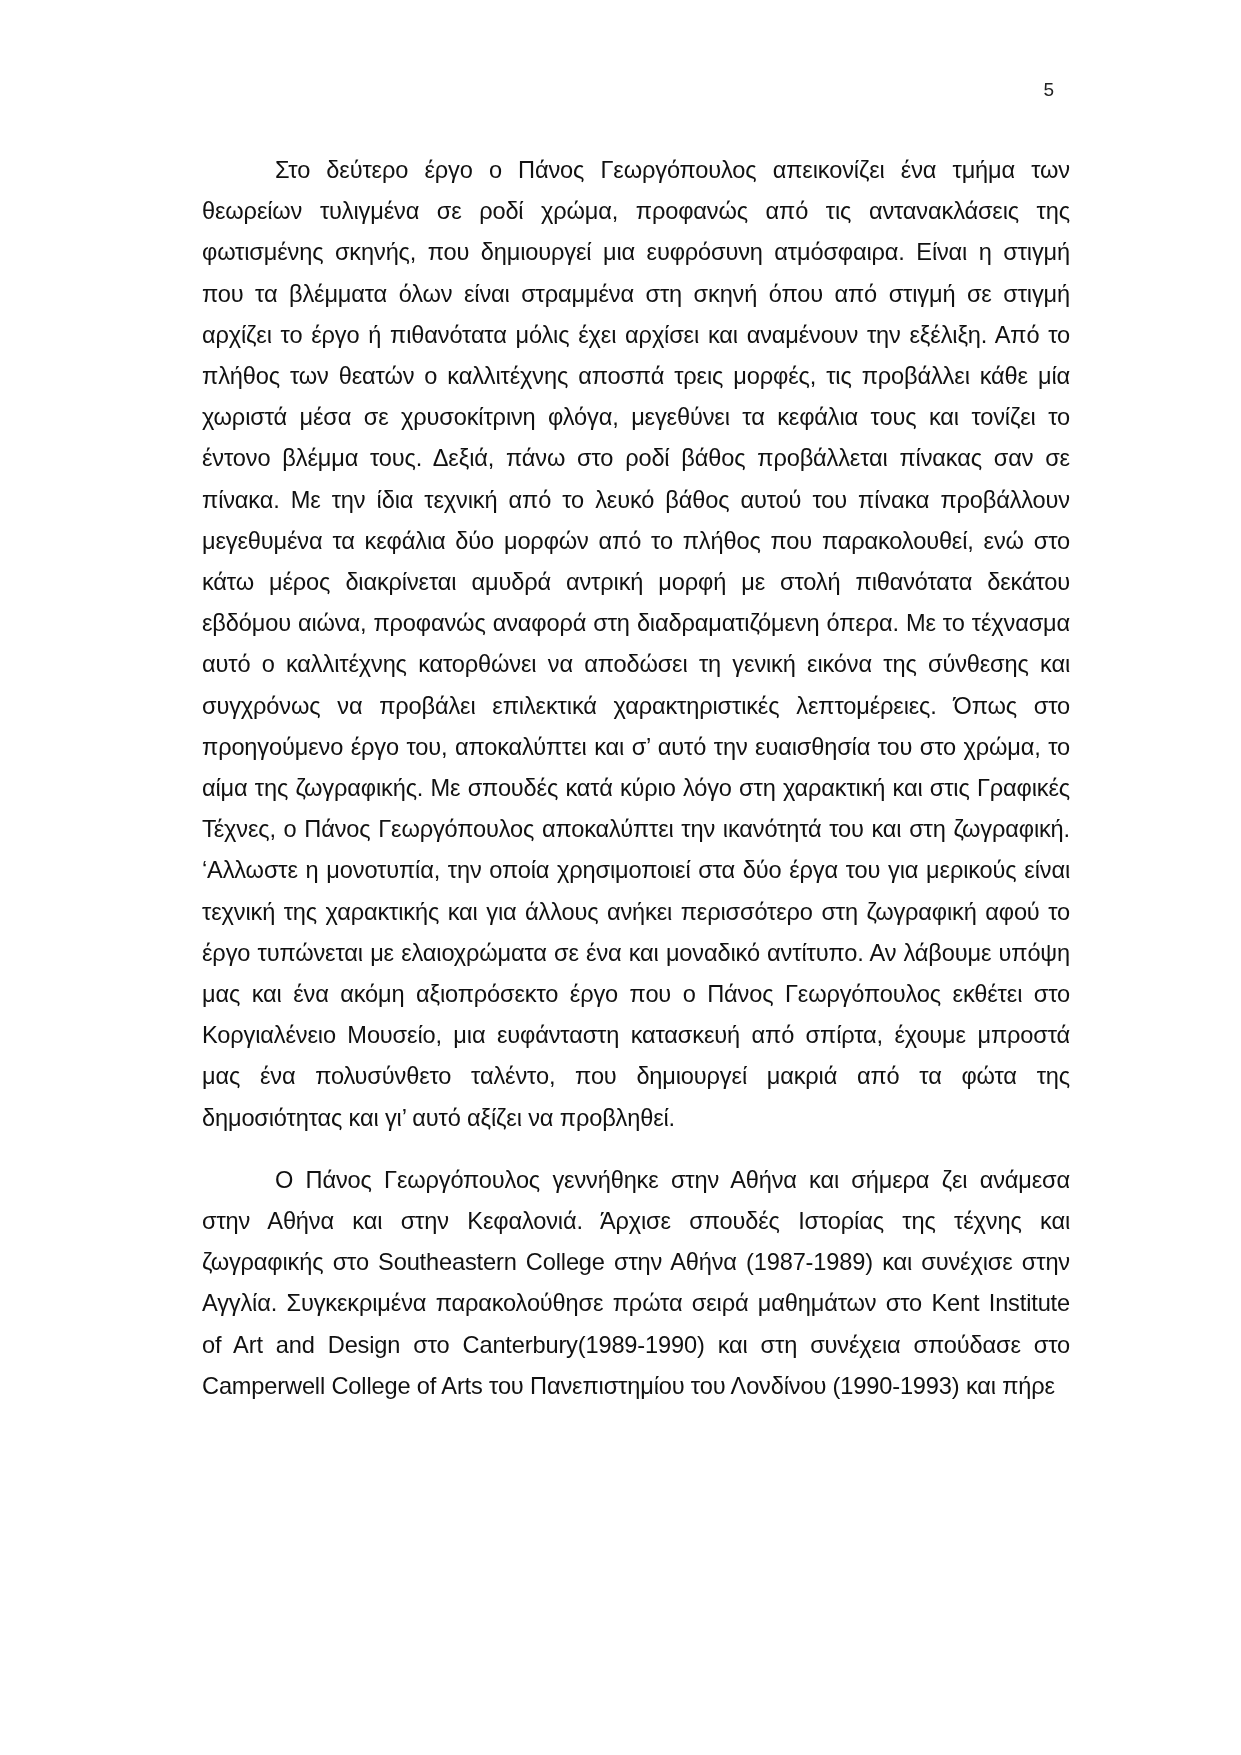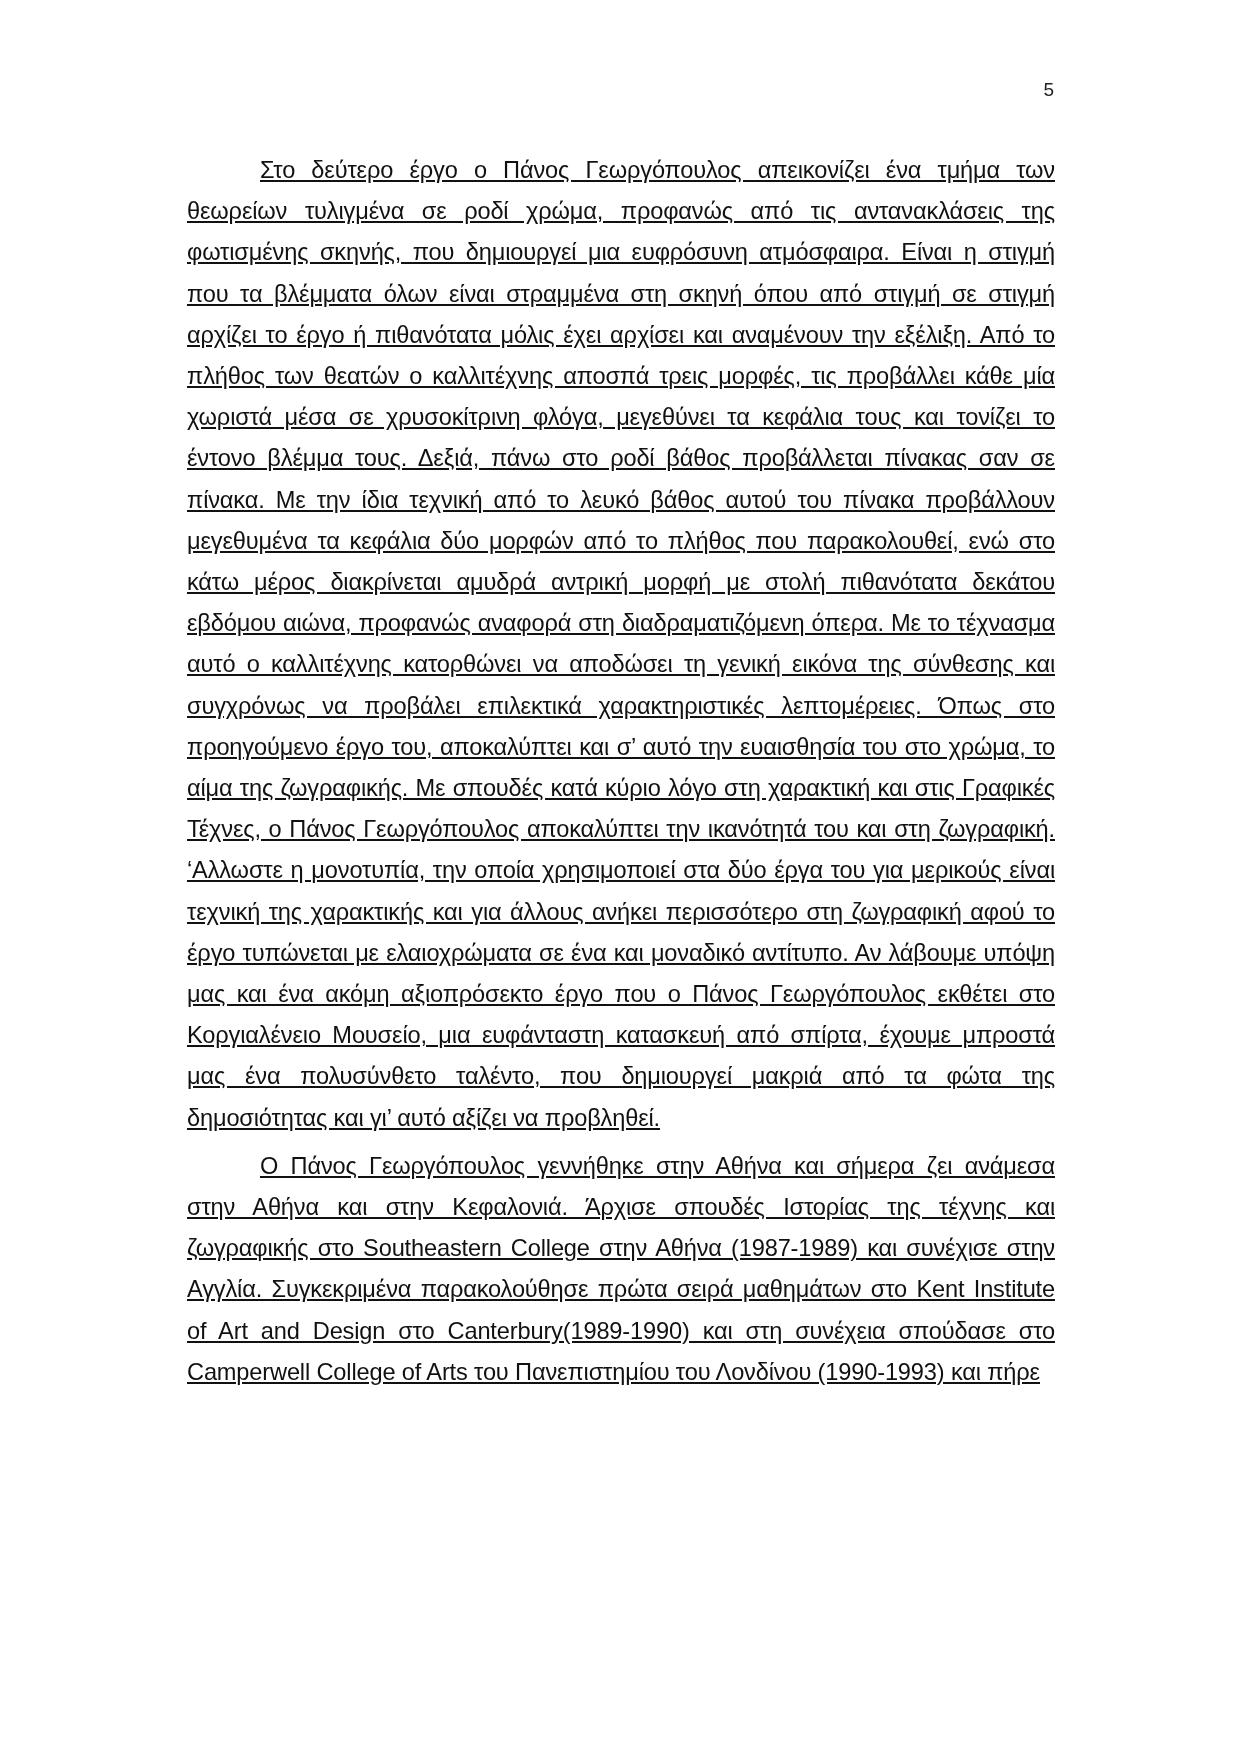--- a/index.html
+++ b/index.html
@@ -26,37 +26,36 @@
     .page-number {
       position: absolute;
       top: 78px;
       right: 187px;
       font-size: 19px;
       line-height: 24px;
       color: #222;
     }
     .body-text {
       position: absolute;
-      left: 187px;
+      left: 202px;
       top: 150px;
       width: 868px;
-      text-decoration: underline;
     }
     .paragraph {
       margin: 0;
       font-size: 23.6px;
       line-height: 41.2px;
       text-align: justify;
       text-indent: 73px;
       letter-spacing: -0.15px;
       word-spacing: 0px;
       font-stretch: condensed;
     }
     .paragraph + .paragraph {
-      margin-top: 7px;
+      margin-top: 21px;
     }
   </style>
 </head>
 <body>
 
 <div class="page">
   <div class="page-number">5</div>
   <div class="body-text">
     <p class="paragraph">Στο δεύτερο έργο ο Πάνος Γεωργόπουλος απεικονίζει ένα τμήμα των θεωρείων τυλιγμένα σε ροδί χρώμα, προφανώς από τις αντανακλάσεις της φωτισμένης σκηνής, που δημιουργεί μια ευφρόσυνη ατμόσφαιρα. Είναι η στιγμή που τα βλέμματα όλων είναι στραμμένα στη σκηνή όπου από στιγμή σε στιγμή αρχίζει το έργο ή πιθανότατα μόλις έχει αρχίσει και αναμένουν την εξέλιξη. Από το πλήθος των θεατών ο καλλιτέχνης αποσπά τρεις μορφές, τις προβάλλει κάθε μία χωριστά μέσα σε χρυσοκίτρινη φλόγα, μεγεθύνει τα κεφάλια τους και τονίζει το έντονο βλέμμα τους.  Δεξιά, πάνω στο ροδί βάθος προβάλλεται πίνακας σαν σε πίνακα. Με την ίδια τεχνική από το λευκό βάθος αυτού του πίνακα προβάλλουν μεγεθυμένα τα κεφάλια δύο μορφών από το πλήθος που παρακολουθεί, ενώ στο κάτω μέρος διακρίνεται αμυδρά αντρική μορφή με στολή πιθανότατα δεκάτου εβδόμου αιώνα, προφανώς αναφορά στη διαδραματιζόμενη όπερα. Με το τέχνασμα αυτό ο καλλιτέχνης κατορθώνει να αποδώσει τη γενική εικόνα της σύνθεσης και συγχρόνως να προβάλει επιλεκτικά χαρακτηριστικές λεπτομέρειες. Όπως στο προηγούμενο έργο του, αποκαλύπτει και σ’ αυτό  την ευαισθησία του στο χρώμα, το αίμα της ζωγραφικής. Με σπουδές κατά κύριο λόγο στη χαρακτική και στις Γραφικές Τέχνες, ο Πάνος Γεωργόπουλος αποκαλύπτει την ικανότητά του και στη ζωγραφική. ‘Αλλωστε η μονοτυπία, την οποία χρησιμοποιεί στα δύο έργα του για μερικούς είναι τεχνική της χαρακτικής και για άλλους ανήκει περισσότερο στη ζωγραφική αφού το έργο τυπώνεται με ελαιοχρώματα σε ένα και μοναδικό αντίτυπο. Αν λάβουμε υπόψη μας και ένα ακόμη αξιοπρόσεκτο έργο που ο Πάνος Γεωργόπουλος εκθέτει στο Κοργιαλένειο Μουσείο, μια ευφάνταστη κατασκευή από σπίρτα, έχουμε μπροστά μας ένα πολυσύνθετο ταλέντο, που δημιουργεί μακριά από τα φώτα της δημοσιότητας και γι’ αυτό αξίζει να προβληθεί.</p>
     <p class="paragraph">Ο Πάνος Γεωργόπουλος γεννήθηκε στην Αθήνα και σήμερα ζει ανάμεσα στην Αθήνα και στην Κεφαλονιά. Άρχισε  σπουδές Ιστορίας της τέχνης και ζωγραφικής στο Southeastern College στην Αθήνα (1987-1989) και συνέχισε στην Αγγλία. Συγκεκριμένα παρακολούθησε πρώτα σειρά μαθημάτων στο Kent Institute of Art and Design στο Canterbury(1989-1990) και στη συνέχεια σπούδασε στο Camperwell College of Arts του Πανεπιστημίου του Λονδίνου (1990-1993) και πήρε</p>

